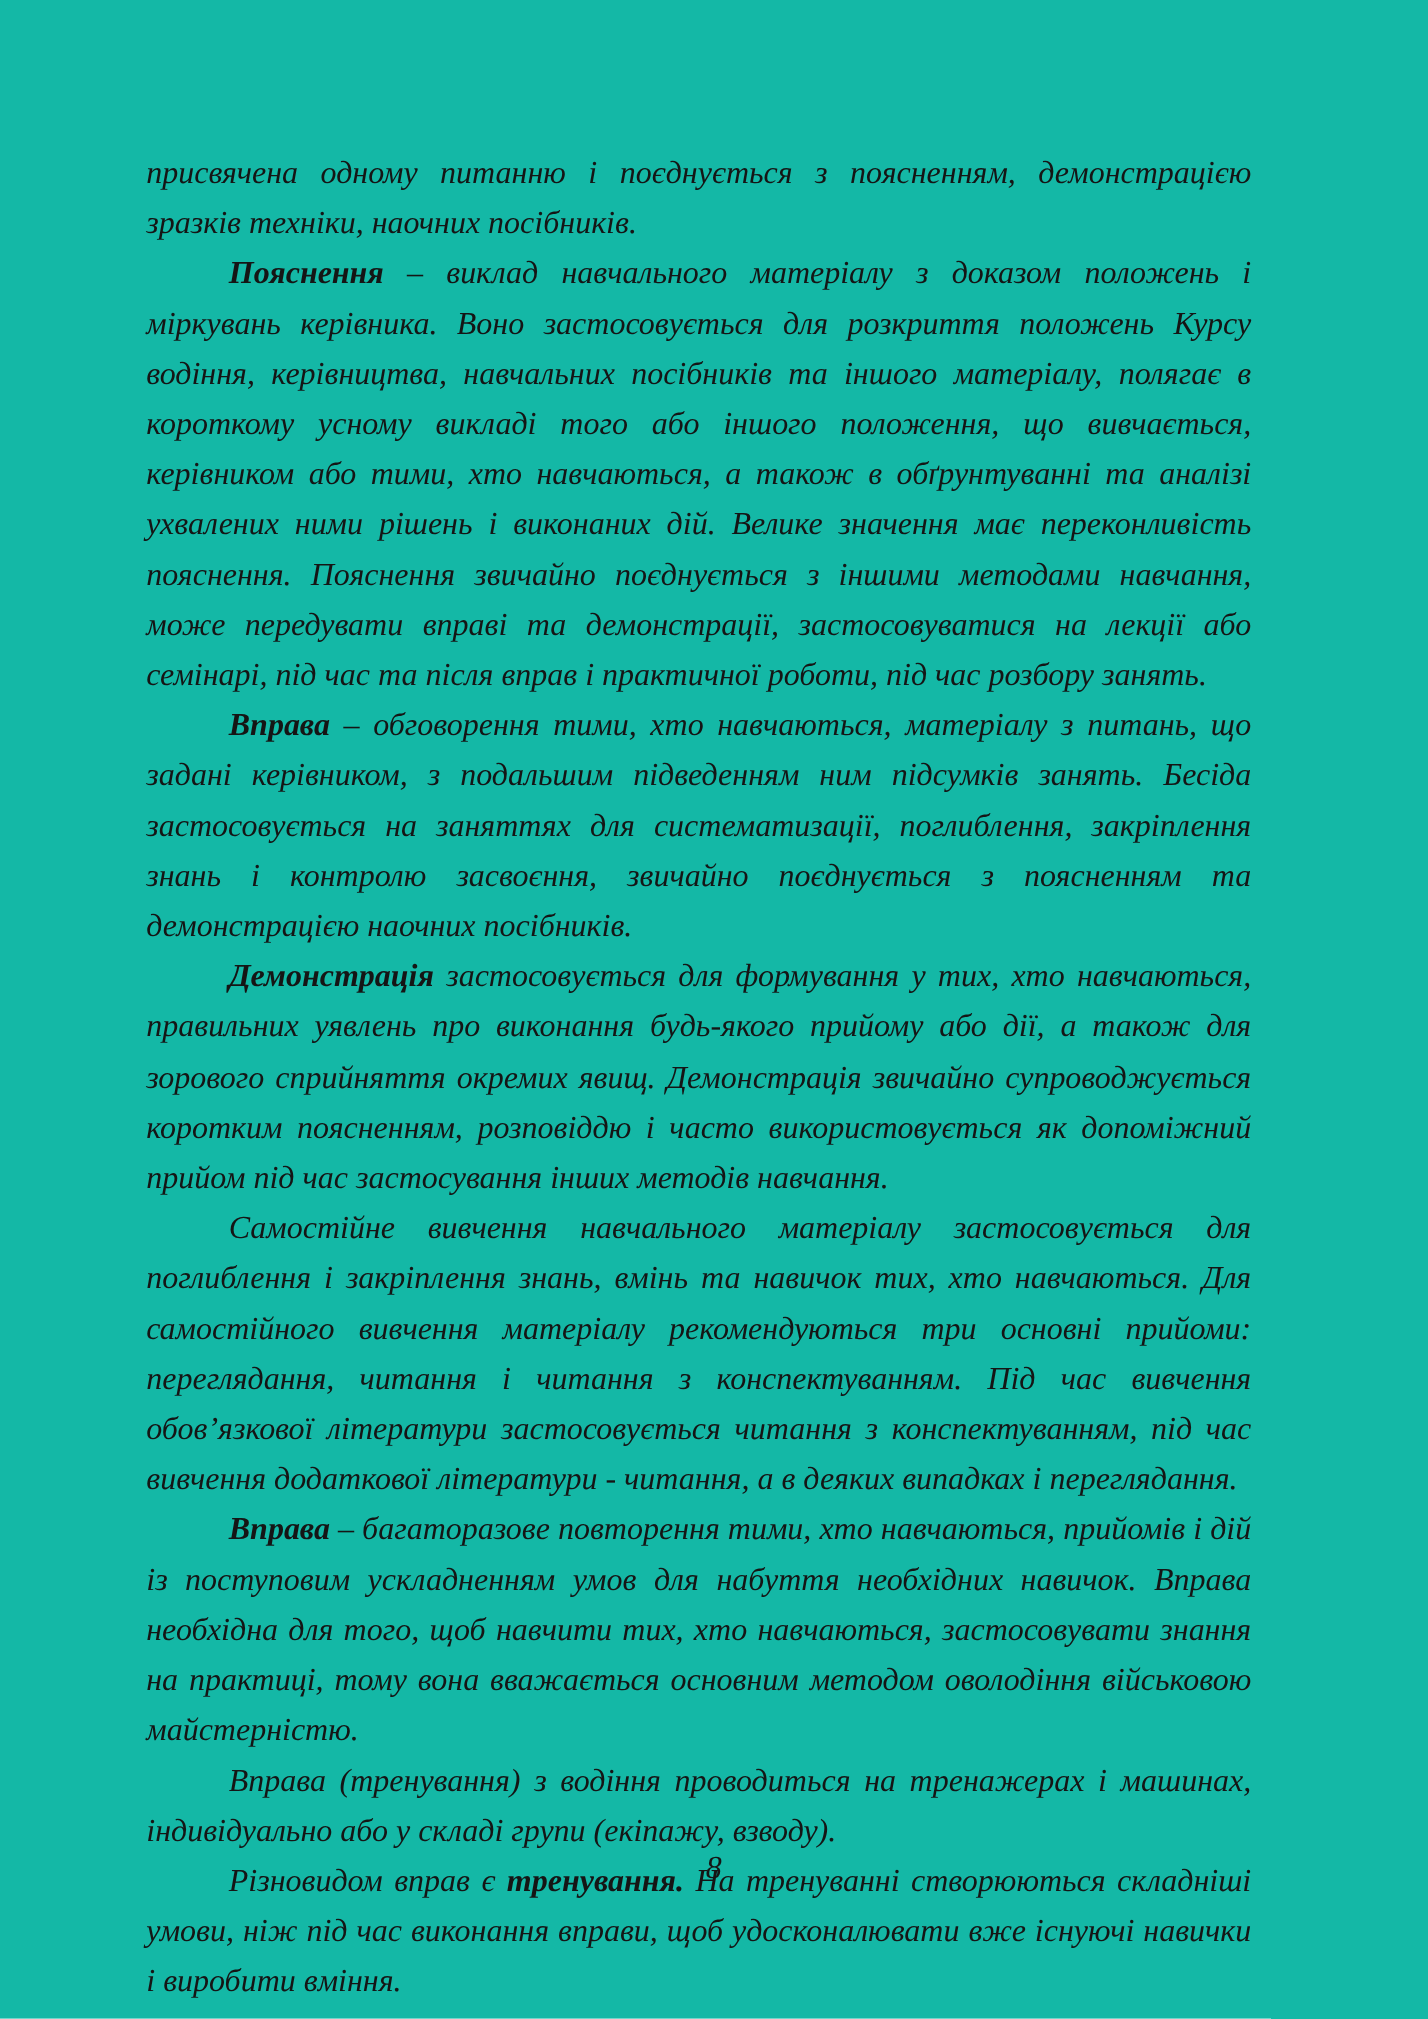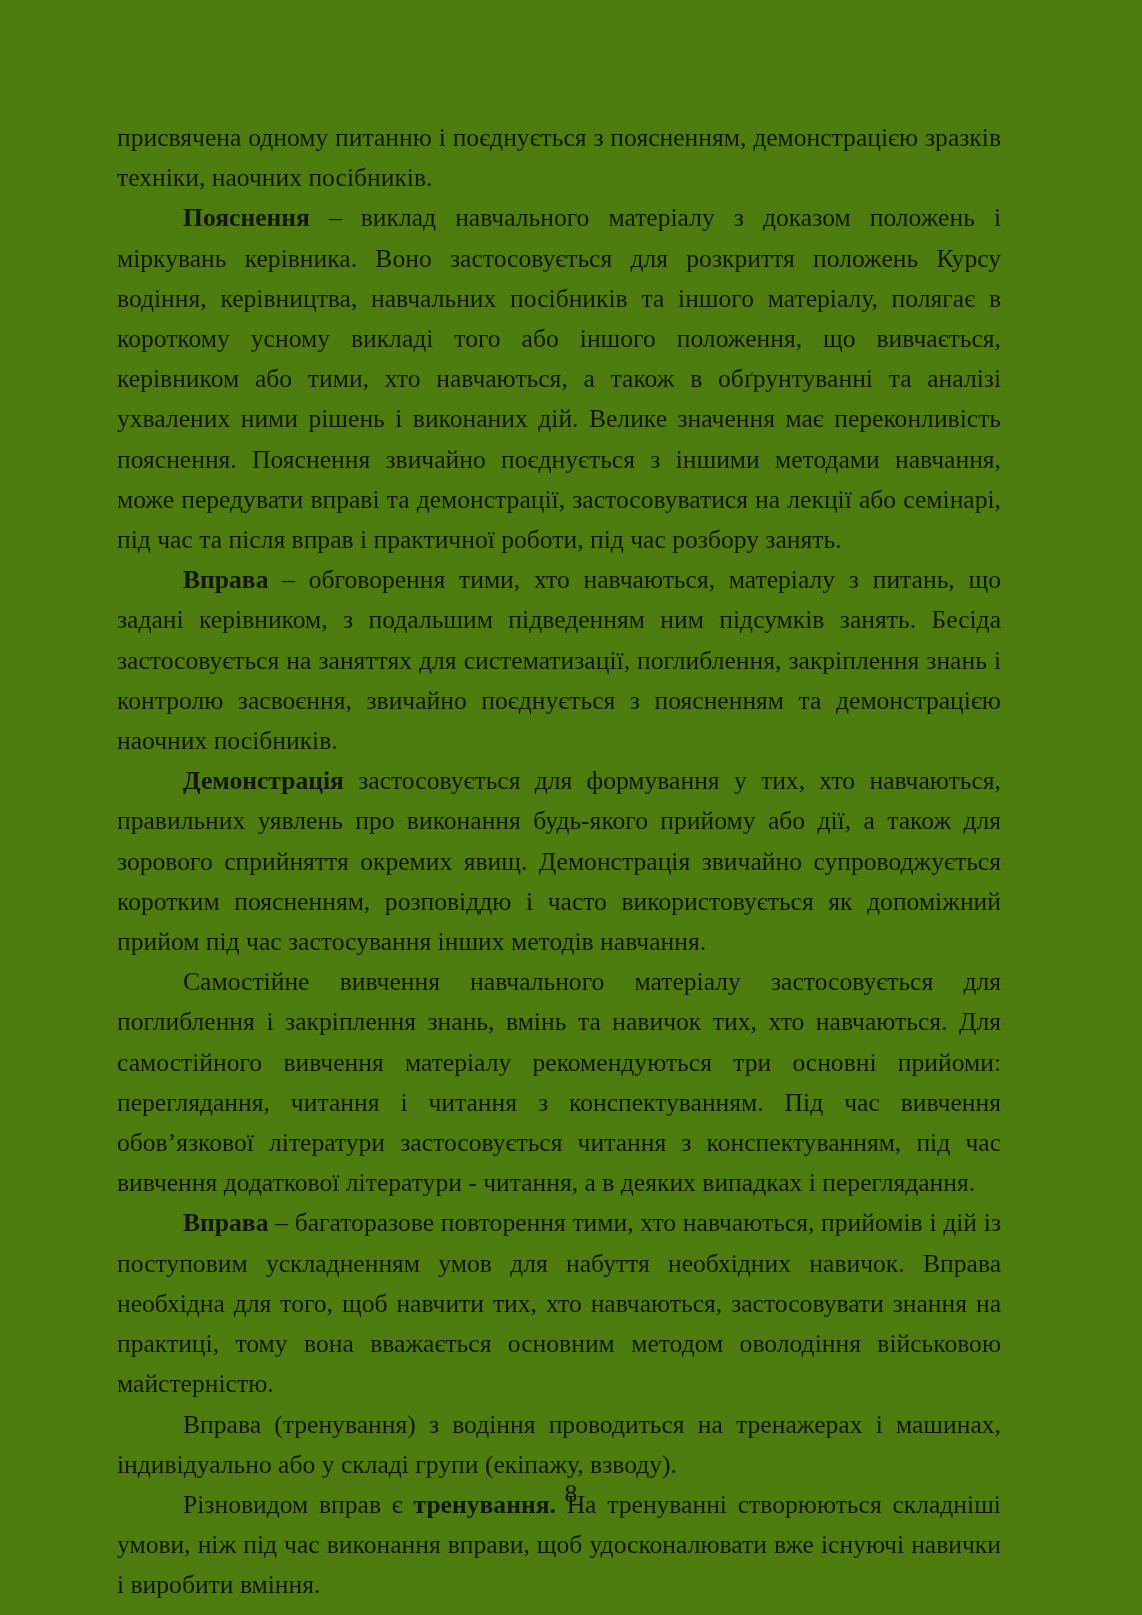--- a/index.html
+++ b/index.html
@@ -16,21 +16,22 @@
     color: #111111;
     overflow: hidden;
   }
 
   .page {
     position: absolute;
     left: 0;
     top: 0;
     width: 1142px;
     height: 1615px;
-    background: #4d7c0f;
+    background: #14b8a6;
+    font-style: italic;
   }
 
   .text-column {
     position: absolute;
     left: 117px;
     top: 118px;
     width: 884px;
   }
 
   .para {

